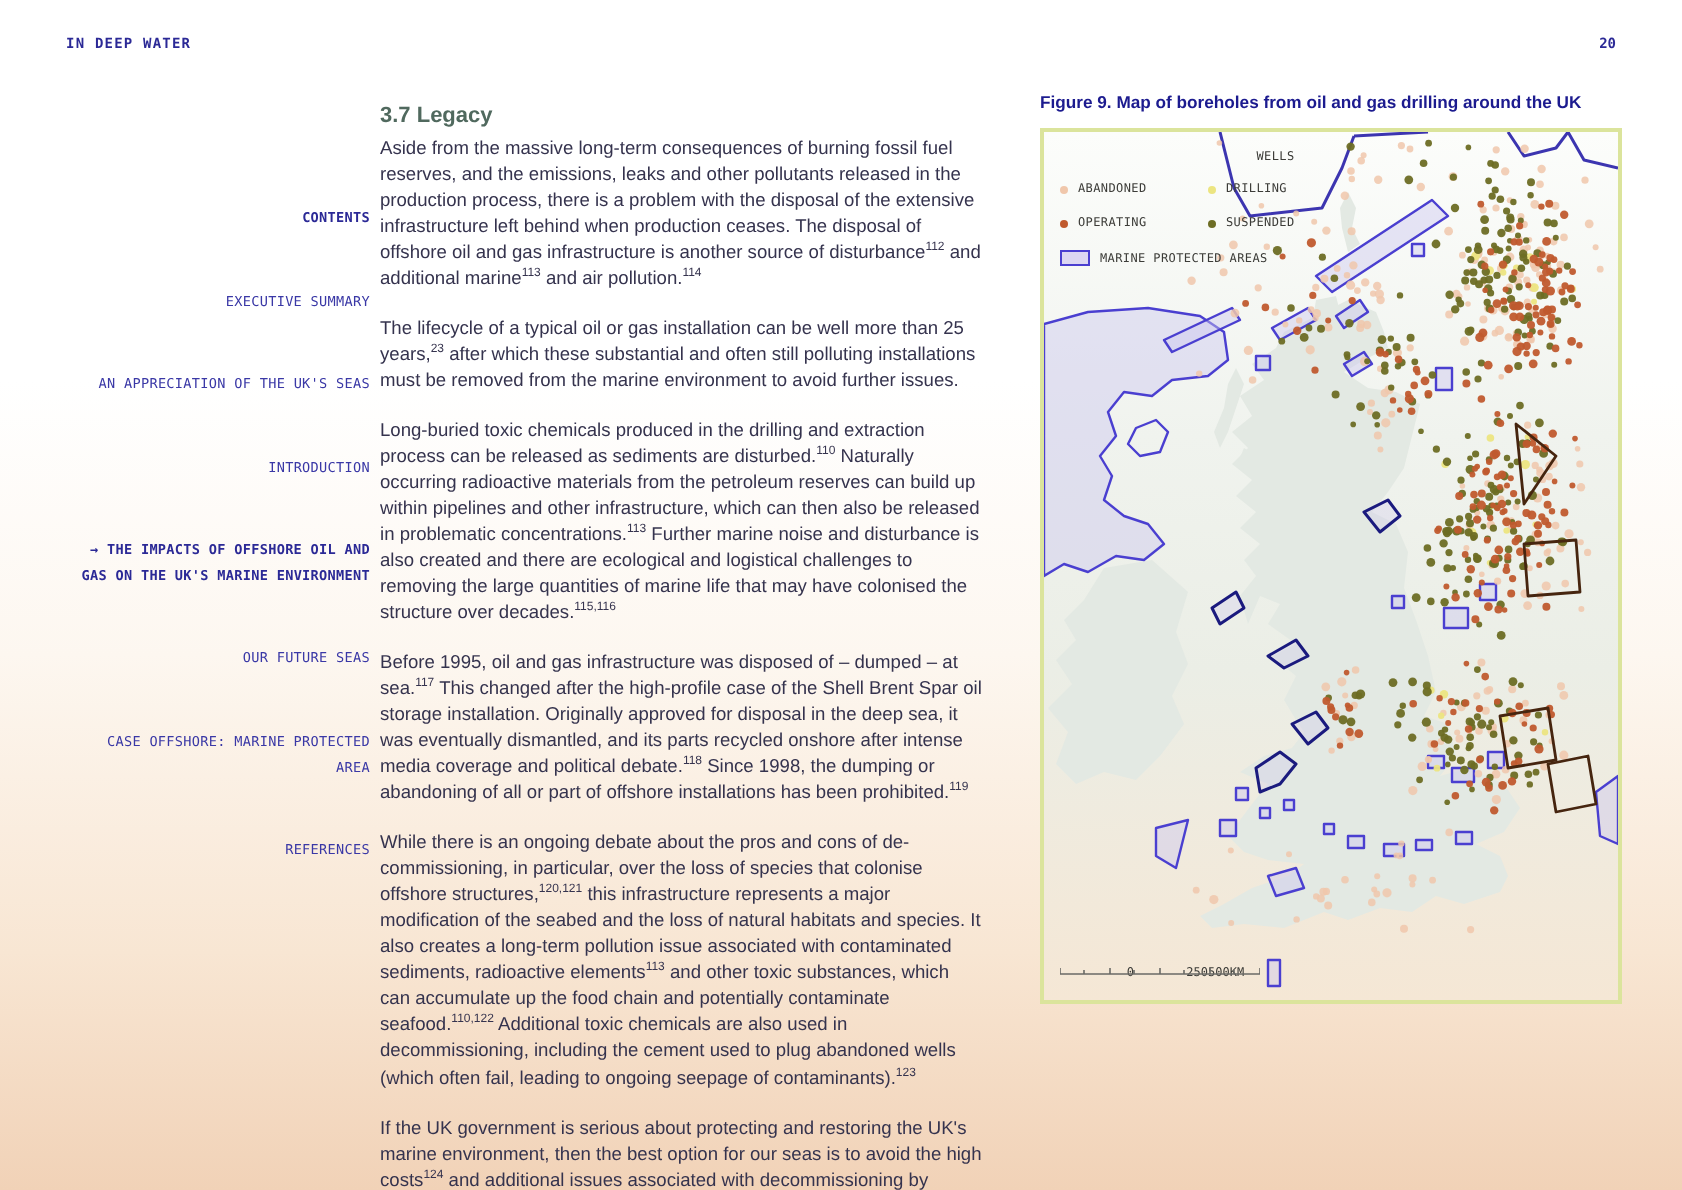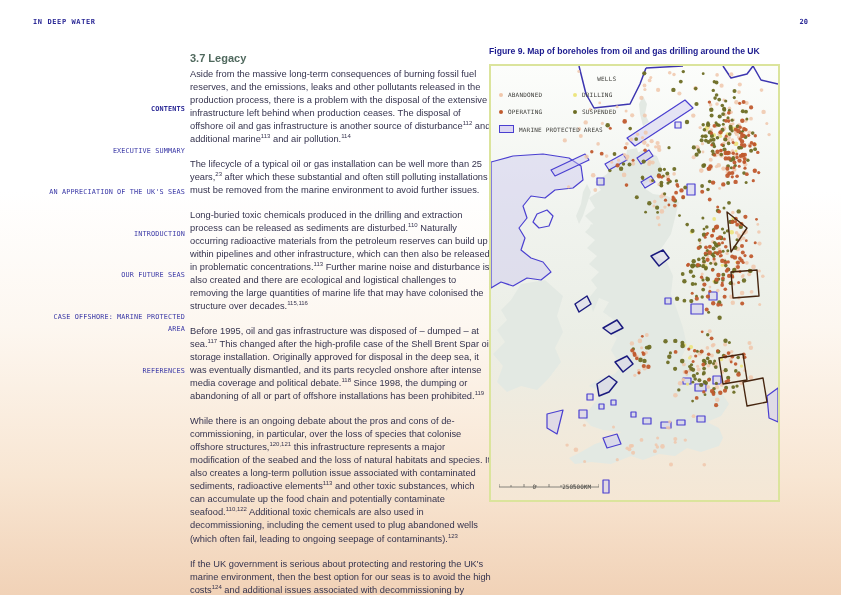--- a/index.html
+++ b/index.html
@@ -18,21 +18,21 @@
     color:#3a38a6;letter-spacing:.15px;}
   .sidebar .item{margin-bottom:14px;line-height:1.85;white-space:pre-line;cursor:pointer;margin-top:29px;}
   .sidebar .item.hdr{font-weight:bold;color:#2b2996;margin-bottom:7px;}
   .sidebar .item.active{font-weight:bold;color:#2b2996;}
 
   .article{position:absolute;left:190px;top:52px;width:302px;color:#35334e;}
   .article h2{margin:0 0 4px 0;font-size:11px;font-weight:bold;color:#50695e;}
   .article p{margin:0 0 12px 0;font-size:9.3px;line-height:1.4;}
   .article sup{font-size:6px;line-height:0;}
 
-  .figure{position:absolute;left:489px;top:46px;width:292px;}
+  .figure{position:absolute;left:520px;top:46px;width:292px;}
   .figure .ftitle{font-size:8.6px;font-weight:bold;color:#1c1b8f;white-space:nowrap;}
   .figure .fsub{font-size:8.6px;color:#1c1b8f;margin-top:3px;white-space:nowrap;}
 
   .map-box{position:relative;margin-top:8px;width:287px;height:434px;
     border:2px solid #dbe49c;box-sizing:content-box;
     background:linear-gradient(180deg,#fcfdfb 0%,#f0f3ee 35%,#ebeee6 62%,#f5e7d5 100%);}
   .map-box svg{position:absolute;left:0;top:0;}
 
   .legend{position:absolute;left:8px;top:9px;font-size:6px;color:#3c3c38;letter-spacing:.2px;}
   .legend .lg-title{margin-bottom:9px;}
@@ -51,20 +51,22 @@
 <body>
 
 <div class="doc-header mono">IN DEEP WATER</div>
 <div class="page-num mono">20</div>
 
 <nav class="sidebar mono" id="sidebar">
     <div class="item hdr">CONTENTS</div>
     <div class="item">EXECUTIVE SUMMARY</div>
     <div class="item">AN APPRECIATION OF THE UK'S SEAS</div>
     <div class="item">INTRODUCTION</div>
+    <div class="item active">→ THE IMPACTS OF OFFSHORE OIL AND
+   GAS ON THE UK'S MARINE ENVIRONMENT</div>
     <div class="item">OUR FUTURE SEAS</div>
     <div class="item">CASE OFFSHORE: MARINE PROTECTED AREA</div>
     <div class="item">REFERENCES</div>
   </nav>
 
 <main class="article">
   <h2>3.7 Legacy</h2>
   <div id="paras">
       <p>Aside from the massive long-term consequences of burning fossil fuel reserves, and the emissions, leaks and other pollutants released in the production process, there is a problem with the disposal of the extensive infrastructure left behind when production ceases. The disposal of offshore oil and gas infrastructure is another source of disturbance<sup>112</sup> and additional marine<sup>113</sup> and air pollution.<sup>114</sup></p>
       <p>The lifecycle of a typical oil or gas installation can be well more than 25 years,<sup>23</sup> after which these substantial and often still polluting installations must be removed from the marine environment to avoid further issues.</p>

